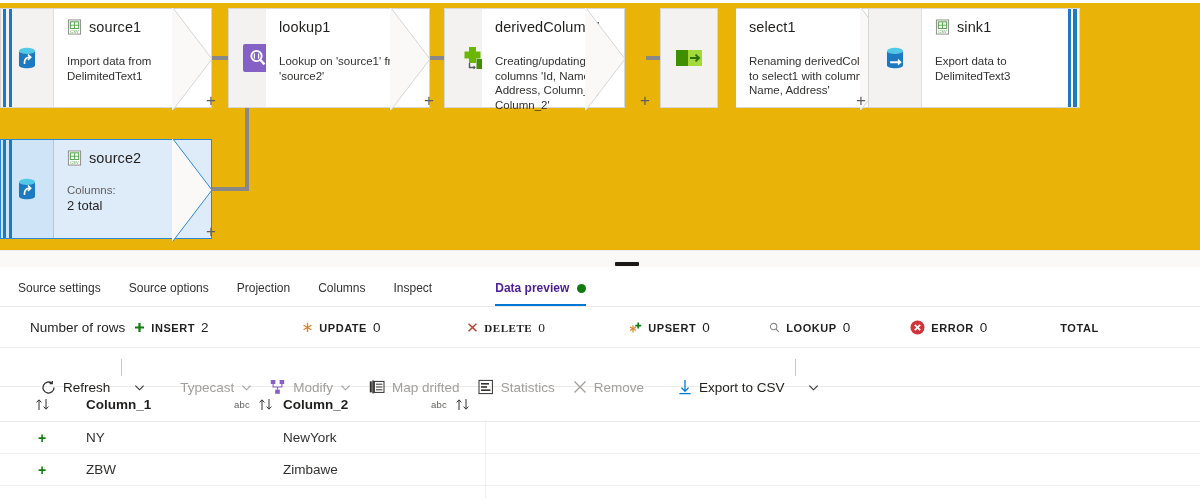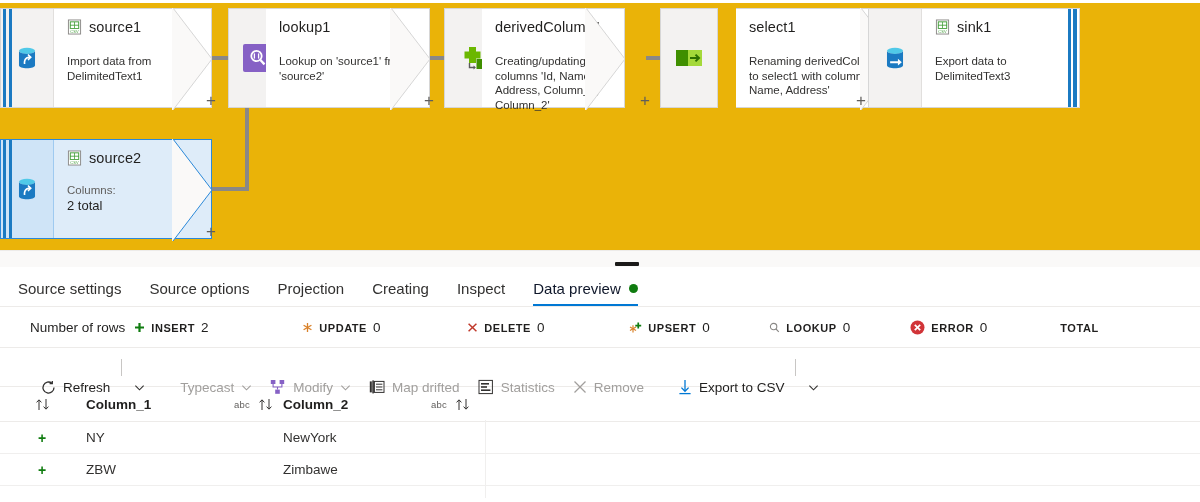--- a/index.html
+++ b/index.html
@@ -86,25 +86,25 @@
     position:absolute; left:615px; top:262px; width:24px; height:4px;
     background:#1b1a19; border-radius:1px;
   }
 
   .tabs {
     position:absolute; left:0; top:16px; width:1200px; height:40px;
     border-bottom:1px solid #edebe9;
     display:flex; align-items:flex-end; gap:0px; padding-left:18px;
   }
   .tab {
-    font-size:15px; color:#323130; padding:0 14px 9px 0; margin-right:14px;
+    font-size:12px; color:#323130; padding:0 14px 9px 0; margin-right:14px;
     position:relative; line-height:17px; white-space:nowrap; cursor:pointer;
     display:flex; align-items:center; gap:8px;
   }
-  .tab.active { color:#0f172a; font-weight:normal; }
+  .tab.active { color:#4c1d95; font-weight:bold;margin-left:35px; }
   .tab.active:after {
     content:""; position:absolute; left:0; right:14px; bottom:0; height:2.5px; background:#0078d4;
   }
   .greendot { width:9px; height:9px; border-radius:50%; background:#107c10; display:inline-block; }
 
   .statsbar {
     position:absolute; left:0; top:57px; width:1200px; height:40px;
     border-bottom:1px solid #edebe9;
     display:flex; align-items:center; padding-left:30px;
     font-size:13px; color:#201f1e;
@@ -335,21 +335,21 @@
     <div class="tab">
       <span>Source settings</span>
     </div>
     <div class="tab">
       <span>Source options</span>
     </div>
     <div class="tab">
       <span>Projection</span>
     </div>
     <div class="tab">
-      <span>Creating</span>
+      <span>Columns</span>
     </div>
     <div class="tab">
       <span>Inspect</span>
     </div>
     <div class="tab active">
       <span>Data preview</span>
       <span class="greendot"></span>
     </div>
   </div>
 
@@ -369,21 +369,21 @@
         <g stroke="#d9822b" stroke-width="1.3">
           <line x1="5.5" y1="1" x2="5.5" y2="10"></line>
           <line x1="1.6" y1="3.2" x2="9.4" y2="7.8"></line>
           <line x1="9.4" y1="3.2" x2="1.6" y2="7.8"></line>
         </g>
       </svg>
       <span class="lbl">UPDATE</span>
       <span class="val">0</span>
     </div>
 
-    <div class="stat" style="width:162px;">
+    <div class="stat" style="width:162px;font-family:Liberation Serif, serif;">
       <svg width="11" height="11" viewBox="0 0 11 11">
         <g stroke="#c0392b" stroke-width="1.5">
           <line x1="1.6" y1="1.8" x2="9.4" y2="9.2"></line>
           <line x1="9.4" y1="1.8" x2="1.6" y2="9.2"></line>
         </g>
       </svg>
       <span class="lbl">DELETE</span>
       <span class="val">0</span>
     </div>
 

